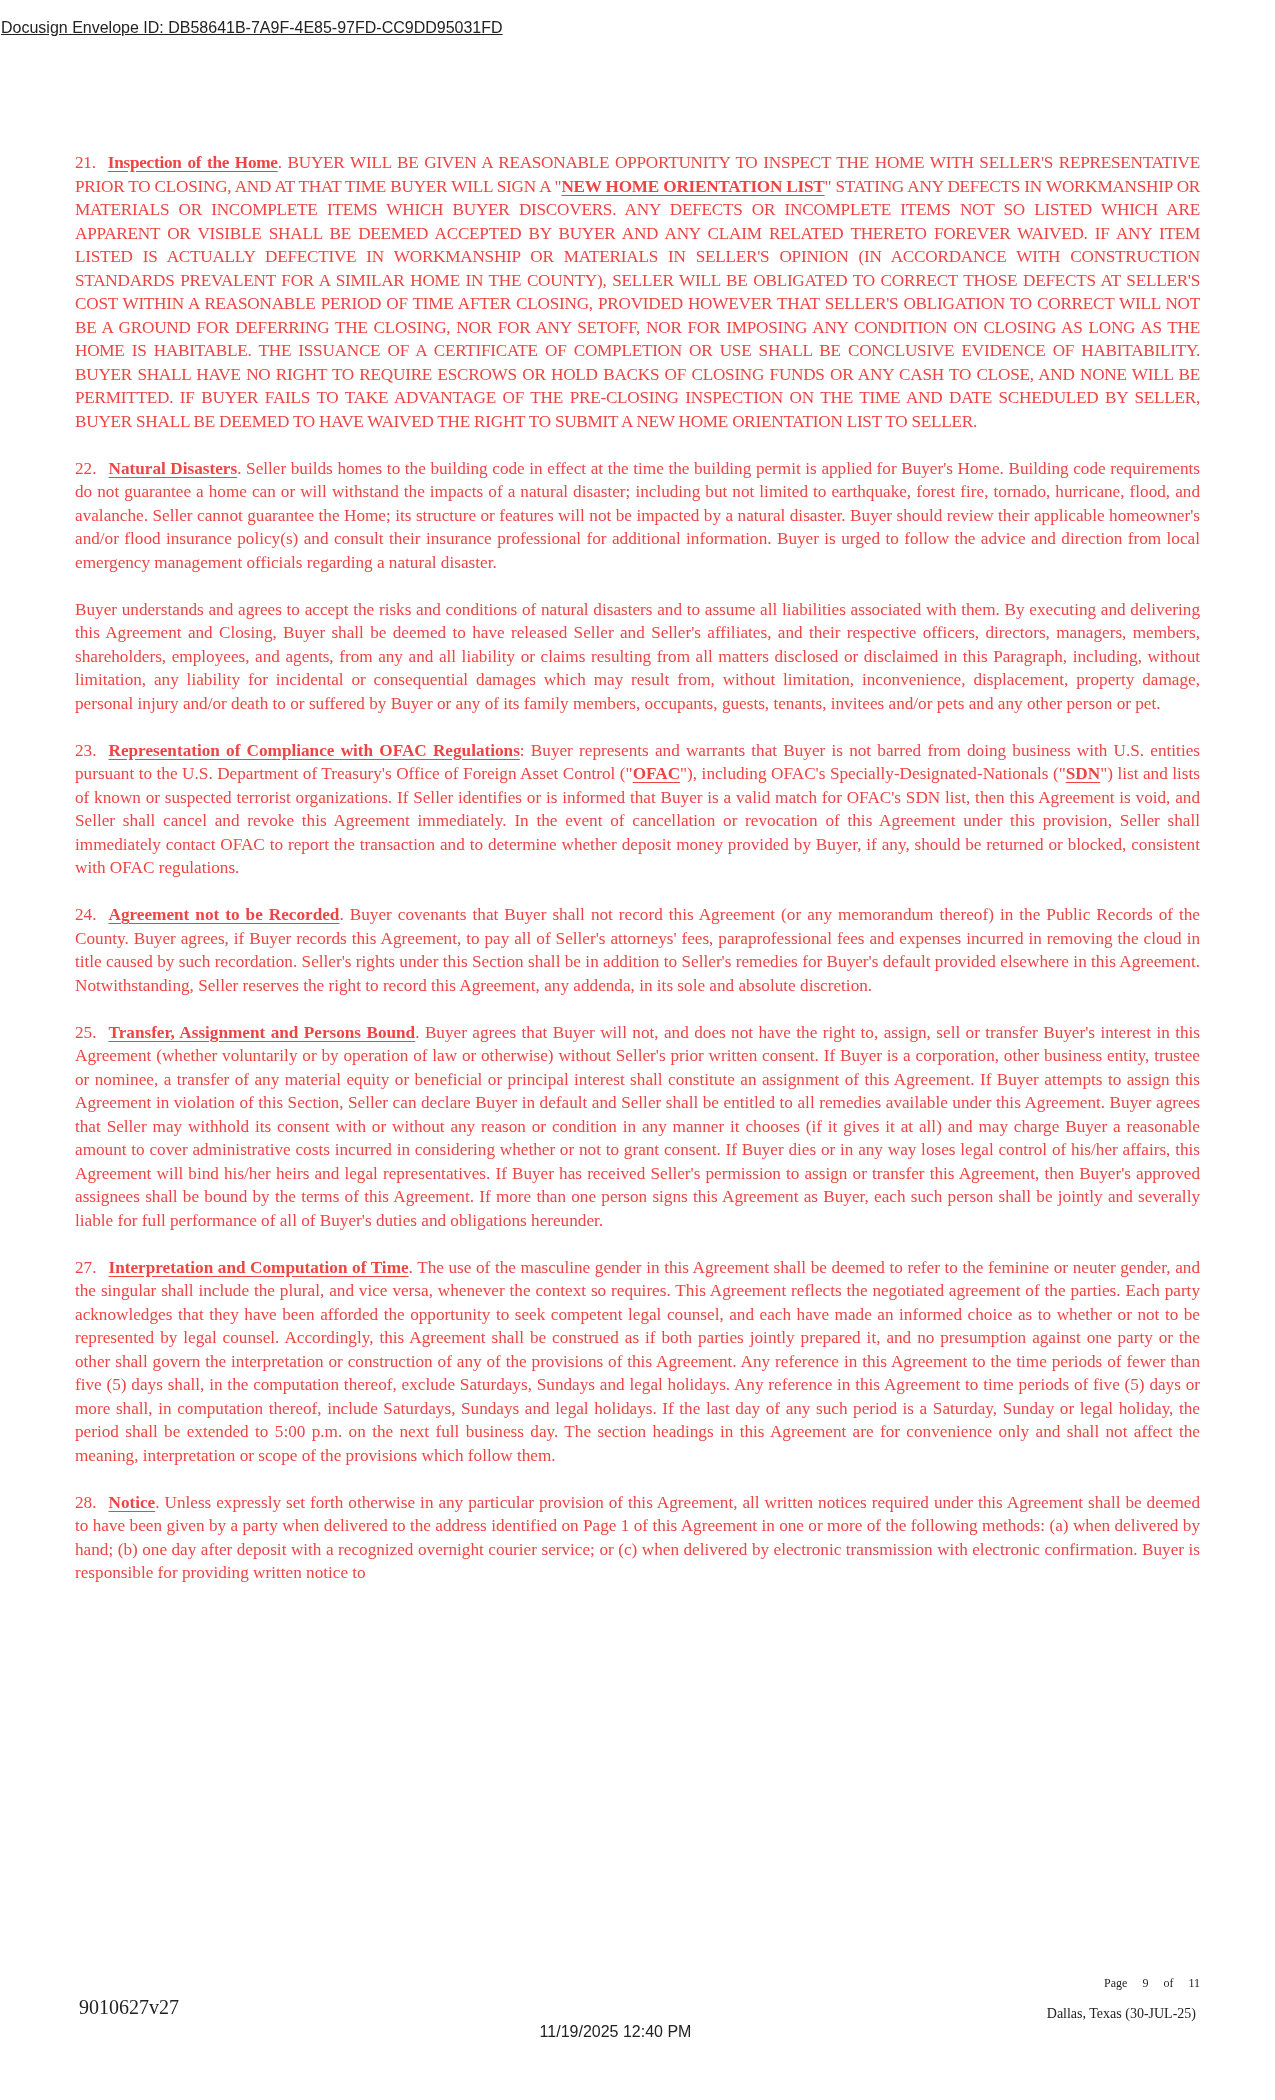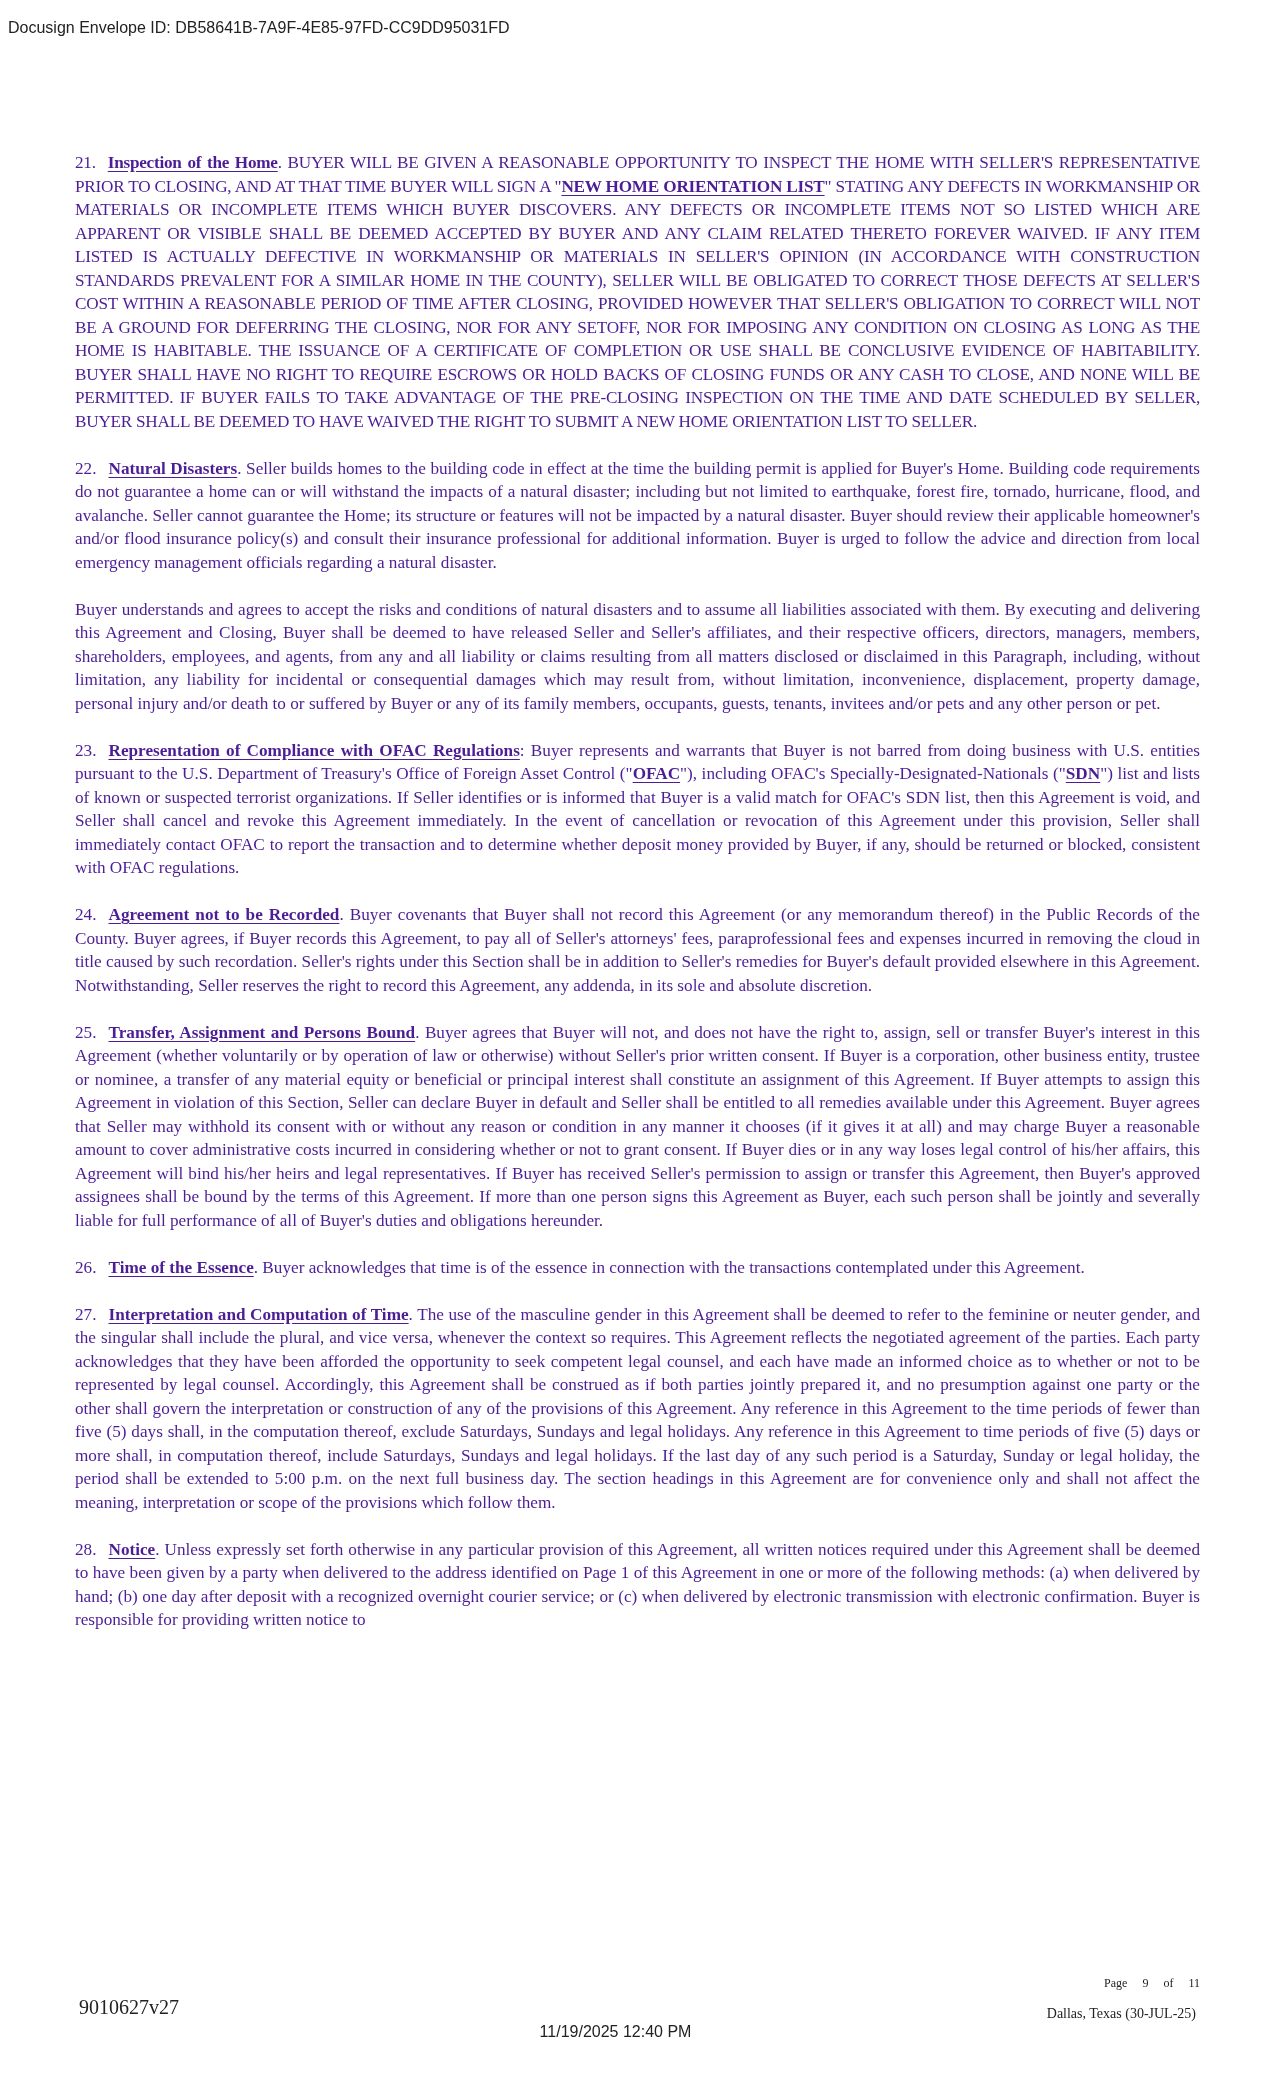--- a/index.html
+++ b/index.html
@@ -1,25 +1,26 @@
 <!DOCTYPE html>
 <html><head>
 <meta charset="utf-8">
 <style>
   html, body { margin: 0; padding: 0; background: #ffffff; }
   body { width: 1275px; height: 2100px; position: relative; overflow: hidden; color: #111; }
   .envelope {
-    position: absolute; left: 0; top: 19px; padding-left: 8px;
+    position: absolute; left: 0; top: 19px; padding-left: 1px;
     font-family: "Liberation Sans", sans-serif; font-size: 16px; color: #222;
     white-space: nowrap;
+    text-decoration: underline;
   }
   .content {
     position: absolute; left: 75px; top: 151px; width: 1125px;
     font-family: "Liberation Serif", serif; font-size: 17.2px; line-height: 23.5px;
-    text-align: justify; color: #4c1d95;
+    text-align: justify; color: #ef4444;
   }
   .para { margin: 0 0 23.5px 0; }
   .para.caps { font-size: 17.2px; letter-spacing: -0.25px; }
   .num { margin-right: 12px; }
   .heading { font-weight: bold; text-decoration: underline; text-underline-offset: 3px; }
   .term { font-weight: bold; text-decoration: underline; text-underline-offset: 3px; }
   .footer-left {
     position: absolute; left: 79px; top: 1996px;
     font-family: "Liberation Serif", serif; font-size: 20px; color: #222;
   }
@@ -49,21 +50,20 @@
   <p class="para"><span class="num">22.</span><span class="heading">Natural Disasters</span><span>.  Seller builds homes to the building code in effect at the time the building permit is applied for Buyer's Home. Building code requirements do not guarantee a home can or will withstand the impacts of a natural disaster; including but not limited to earthquake, forest fire, tornado, hurricane, flood, and avalanche.  Seller cannot guarantee the Home; its structure or features will not be impacted by a natural disaster. Buyer should review their applicable homeowner's and/or flood insurance policy(s) and consult their insurance professional for additional information. Buyer is urged to follow the advice and direction from local emergency management officials regarding a natural disaster.</span></p>
 
   <p class="para">Buyer understands and agrees to accept the risks and conditions of natural disasters and to assume all liabilities associated with them. By executing and delivering this Agreement and Closing, Buyer shall be deemed to have released Seller and Seller's affiliates, and their respective officers, directors, managers, members, shareholders, employees, and agents, from any and all liability or claims resulting from all matters disclosed or disclaimed in this Paragraph, including, without limitation, any liability for incidental or consequential damages which may result from, without limitation, inconvenience, displacement, property damage, personal injury and/or death to or suffered by Buyer or any of its family members, occupants, guests, tenants, invitees and/or pets and any other person or pet.</p>
 
   <p class="para"><span class="num">23.</span><span class="heading">Representation of Compliance with OFAC Regulations</span><span>:  Buyer represents and warrants that Buyer is not barred from doing business with U.S. entities pursuant to the U.S. Department of Treasury's Office of Foreign Asset Control ("</span><span class="term">OFAC</span><span>"), including OFAC's Specially-Designated-Nationals ("</span><span class="term">SDN</span><span>") list and lists of known or suspected terrorist organizations.  If Seller identifies or is informed that Buyer is a valid match for OFAC's SDN list, then this Agreement is void, and Seller shall cancel and revoke this Agreement immediately.  In the event of cancellation or revocation of this Agreement under this provision, Seller shall immediately contact OFAC to report the transaction and to determine whether deposit money provided by Buyer, if any, should be returned or blocked, consistent with OFAC regulations.</span></p>
 
   <p class="para"><span class="num">24.</span><span class="heading">Agreement not to be Recorded</span><span>.  Buyer covenants that Buyer shall not record this Agreement (or any memorandum thereof) in the Public Records of the County. Buyer agrees, if Buyer records this Agreement, to pay all of Seller's attorneys' fees, paraprofessional fees and expenses incurred in removing the cloud in title caused by such recordation. Seller's rights under this Section shall be in addition to Seller's remedies for Buyer's default provided elsewhere in this Agreement.  Notwithstanding, Seller reserves the right to record this Agreement, any addenda, in its sole and absolute discretion.</span></p>
 
   <p class="para"><span class="num">25.</span><span class="heading">Transfer, Assignment and Persons Bound</span><span>.  Buyer agrees that Buyer will not, and does not have the right to, assign, sell or transfer Buyer's interest in this Agreement (whether voluntarily or by operation of law or otherwise) without Seller's prior written consent. If Buyer is a corporation, other business entity, trustee or nominee, a transfer of any material equity or beneficial or principal interest shall constitute an assignment of this Agreement. If Buyer attempts to assign this Agreement in violation of this Section, Seller can declare Buyer in default and Seller shall be entitled to all remedies available under this Agreement. Buyer agrees that Seller may withhold its consent with or without any reason or condition in any manner it chooses (if it gives it at all) and may charge Buyer a reasonable amount to cover administrative costs incurred in considering whether or not to grant consent. If Buyer dies or in any way loses legal control of his/her affairs, this Agreement will bind his/her heirs and legal representatives. If Buyer has received Seller's permission to assign or transfer this Agreement, then Buyer's approved assignees shall be bound by the terms of this Agreement. If more than one person signs this Agreement as Buyer, each such person shall be jointly and severally liable for full performance of all of Buyer's duties and obligations hereunder.</span></p>
 
-  <p class="para"><span class="num">26.</span><span class="heading">Time of the Essence</span><span>.  Buyer acknowledges that time is of the essence in connection with the transactions contemplated under this Agreement.</span></p>
 
   <p class="para"><span class="num">27.</span><span class="heading">Interpretation and Computation of Time</span><span>.  The use of the masculine gender in this Agreement shall be deemed to refer to the feminine or neuter gender, and the singular shall include the plural, and vice versa, whenever the context so requires. This Agreement reflects the negotiated agreement of the parties.  Each party acknowledges that they have been afforded the opportunity to seek competent legal counsel, and each have made an informed choice as to whether or not to be represented by legal counsel. Accordingly, this Agreement shall be construed as if both parties jointly prepared it, and no presumption against one party or the other shall govern the interpretation or construction of any of the provisions of this Agreement. Any reference in this Agreement to the time periods of fewer than five (5) days shall, in the computation thereof, exclude Saturdays, Sundays and legal holidays. Any reference in this Agreement to time periods of five (5) days or more shall, in computation thereof, include Saturdays, Sundays and legal holidays. If the last day of any such period is a Saturday, Sunday or legal holiday, the period shall be extended to 5:00 p.m. on the next full business day.  The section headings in this Agreement are for convenience only and shall not affect the meaning, interpretation or scope of the provisions which follow them.</span></p>
 
   <p class="para"><span class="num">28.</span><span class="heading">Notice</span><span>.  Unless expressly set forth otherwise in any particular provision of this Agreement, all written notices required under this Agreement shall be deemed to have been given by a party when delivered to the address identified on Page 1 of this Agreement in one or more of the following methods: (a) when delivered by hand; (b) one day after deposit with a recognized overnight courier service; or (c) when delivered by electronic transmission with electronic confirmation. Buyer is responsible for providing written notice to</span></p>
 
 </div>
 
 <div class="footer-left">9010627v27</div>
 
 <div class="footer-center">11/19/2025 12:40 PM</div>

